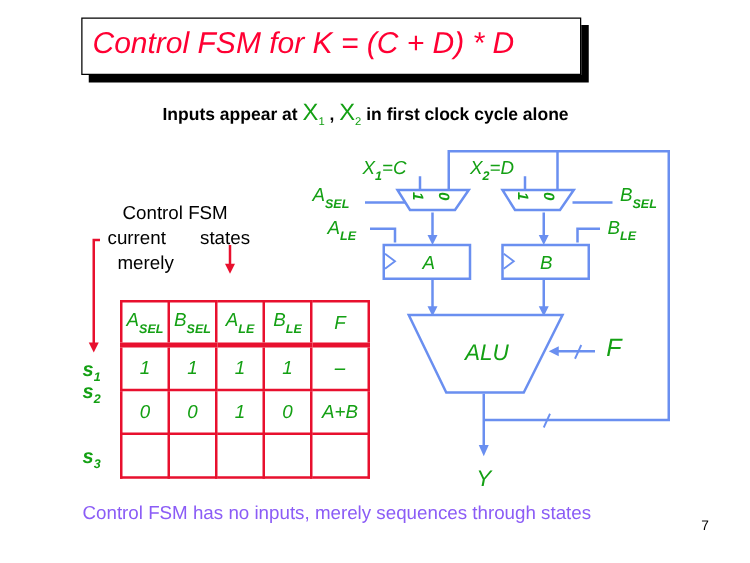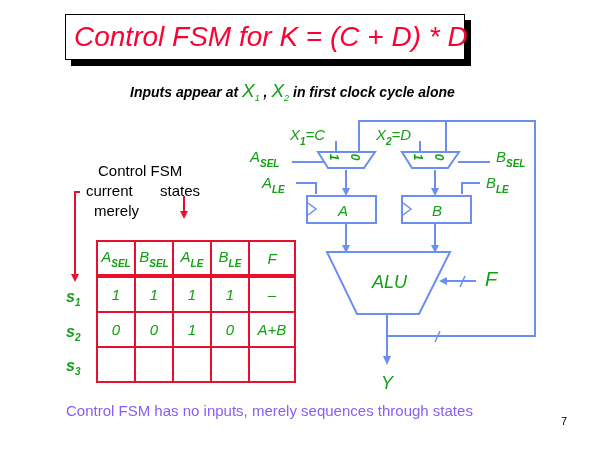--- a/index.html
+++ b/index.html
@@ -1,20 +1,20 @@
 <!DOCTYPE html>
 <html><head>
 <meta charset="utf-8">
 <style>
   html, body { margin: 0; padding: 0; background: #ffffff; }
   body { width: 600px; height: 450px; position: relative; overflow: hidden; font-family: "Liberation Sans", sans-serif; }
   .title-shadow { position: absolute; left: 71px; top: 20px; width: 400px; height: 46px; background: #000; }
   .title-box { position: absolute; left: 65px; top: 14px; width: 398px; height: 44px; background: #fff; border: 1px solid #000; }
-  .title-text { position: absolute; left: 8px; top: 6px; font-size: 28px; font-style: italic; color: #ff0033; font-weight: normal; white-space: nowrap; letter-spacing: 0px; }
-  .subtitle { position: absolute; left: 130px; top: 80px; font-size: 14px; font-style: italic; font-weight: bold; color: #000; white-space: nowrap; }
+  .title-text { position: absolute; left: 8px; top: 6px; font-size: 24px; font-style: italic; color: #ff0033; font-weight: normal; white-space: nowrap; letter-spacing: 0px; }
+  .subtitle { position: absolute; left: 130px; top: 80px; font-size: 14px; font-weight: bold; color: #000; white-space: nowrap; }
   .subtitle .x { color: #14a014; font-size: 19px; font-weight: normal; }
   .subtitle .sub { font-size: 9px; vertical-align: -4px; }
   .lbl { position: absolute; font-size: 15px; color: #000; white-space: nowrap; }
   .gsub { font-size: 10px; font-weight: bold; vertical-align: -5px; }
   .footer { position: absolute; left: 66px; top: 402px; font-size: 15px; color: #8b5cf6; white-space: nowrap; }
   .pagenum { position: absolute; left: 561px; top: 415px; font-size: 11px; color: #000; }
   table.fsm { position: absolute; left: 96px; top: 240px; border-collapse: collapse; }
   table.fsm td, table.fsm th { border: 2px solid #e8102e; width: 36px; height: 33px; text-align: center; padding: 0; font-style: italic; color: #14a014; font-size: 15px; font-weight: normal; }
   table.fsm th { height: 32px; border-bottom: 4px solid #e8102e; }
   table.fsm th.f, table.fsm td.f { width: 44px; }
@@ -120,21 +120,21 @@
 <div class="diag-lbl" style="left:262px; top:174px;"><span>A</span><span class="gsub">LE</span></div>
 <div class="diag-lbl" style="left:496px; top:148px;"><span>B</span><span class="gsub">SEL</span></div>
 <div class="diag-lbl" style="left:486px; top:174px;"><span>B</span><span class="gsub">LE</span></div>
 <div class="diag-lbl" style="left:338px; top:202px;">A</div>
 <div class="diag-lbl" style="left:432px; top:202px;">B</div>
 <div class="diag-lbl" style="left:372px; top:272px; font-size:18px;">ALU</div>
 <div class="diag-lbl" style="left:485px; top:268px; font-size:20px;">F</div>
 <div class="diag-lbl" style="left:381px; top:373px; font-size:18px;">Y</div>
 
 <div class="state" style="top:288px;"><span>s</span><span class="sub">1</span></div>
-<div class="state" style="top:323px;"><span>s</span><span class="sub">2</span></div>
+<div class="state" style="top:305px;"><span>s</span><span class="sub">2</span></div>
 <div class="state" style="top:357px;"><span>s</span><span class="sub">3</span></div>
 
 <table class="fsm">
   <thead>
     <tr>
       <th><span>A</span><span class="hs">SEL</span></th>
       <th><span>B</span><span class="hs">SEL</span></th>
       <th><span>A</span><span class="hs">LE</span></th>
       <th><span>B</span><span class="hs">LE</span></th>
       <th class="f"><span>F</span></th>

